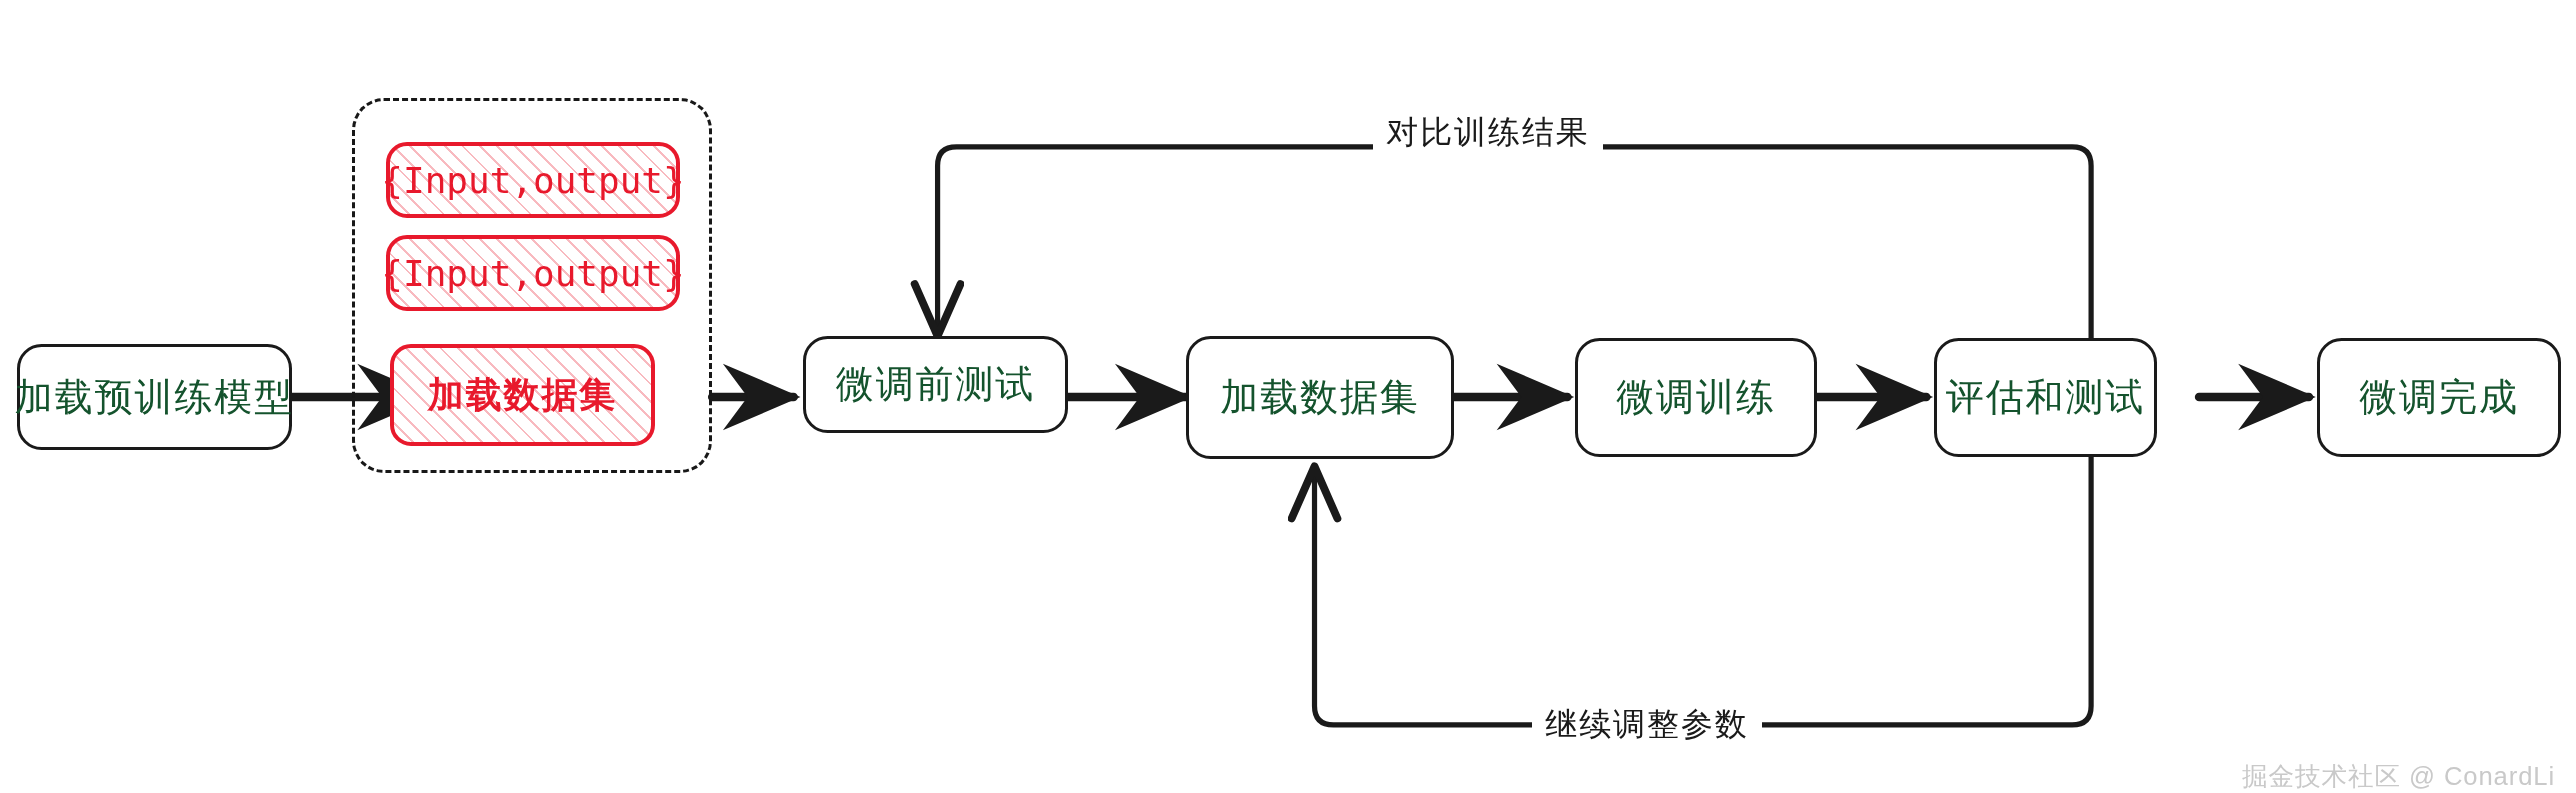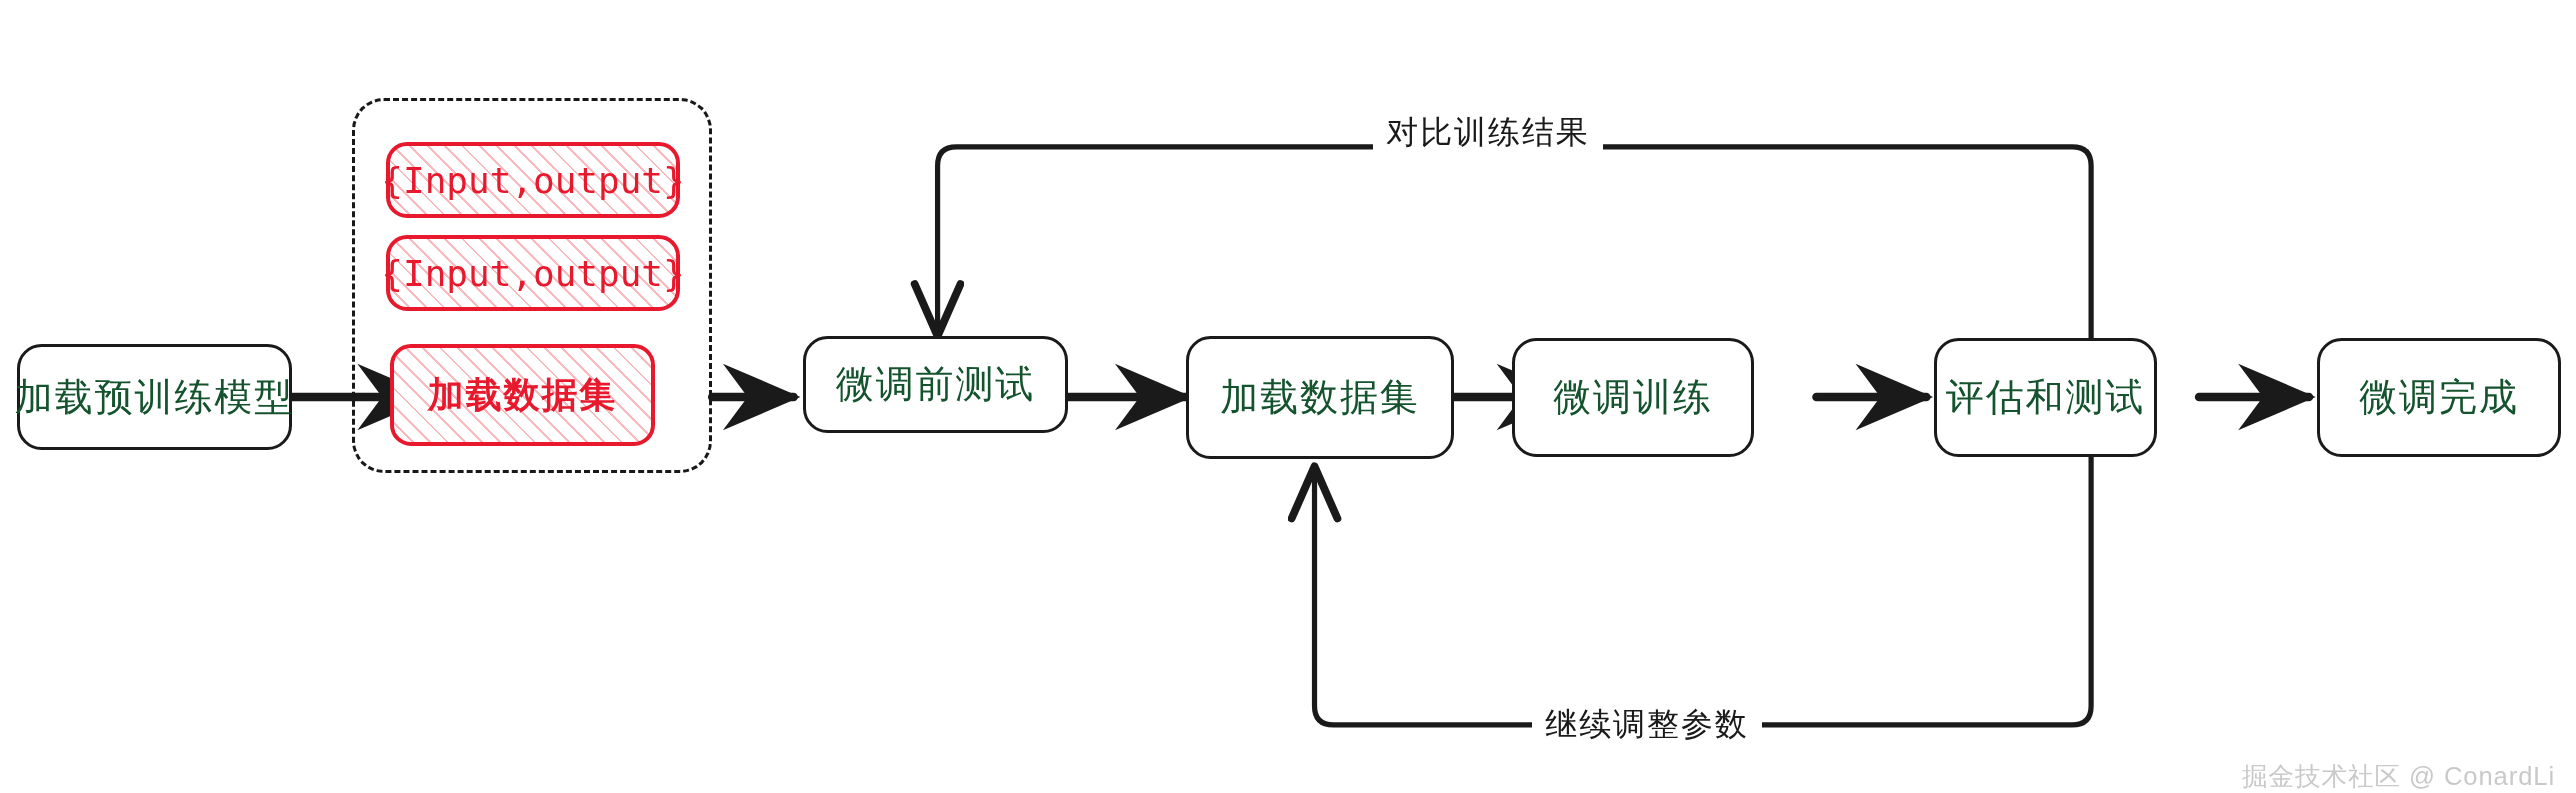--- a/index.html
+++ b/index.html
@@ -136,21 +136,21 @@
   </div>
 
   <div class="node" style="left:803px;top:336px;width:265px;height:97px;">
     <span>微调前测试</span>
   </div>
 
   <div class="node" style="left:1186px;top:336px;width:268px;height:123px;">
     <span>加载数据集</span>
   </div>
 
-  <div class="node" style="left:1512px;top:338px;width:242px;height:119px;">
+  <div class="node" style="left:1575px;top:338px;width:242px;height:119px;">
     <span>微调训练</span>
   </div>
 
   <div class="node" style="left:1934px;top:338px;width:223px;height:119px;">
     <span>评估和测试</span>
   </div>
 
   <div class="node" style="left:2317px;top:338px;width:244px;height:119px;">
     <span>微调完成</span>
   </div>

